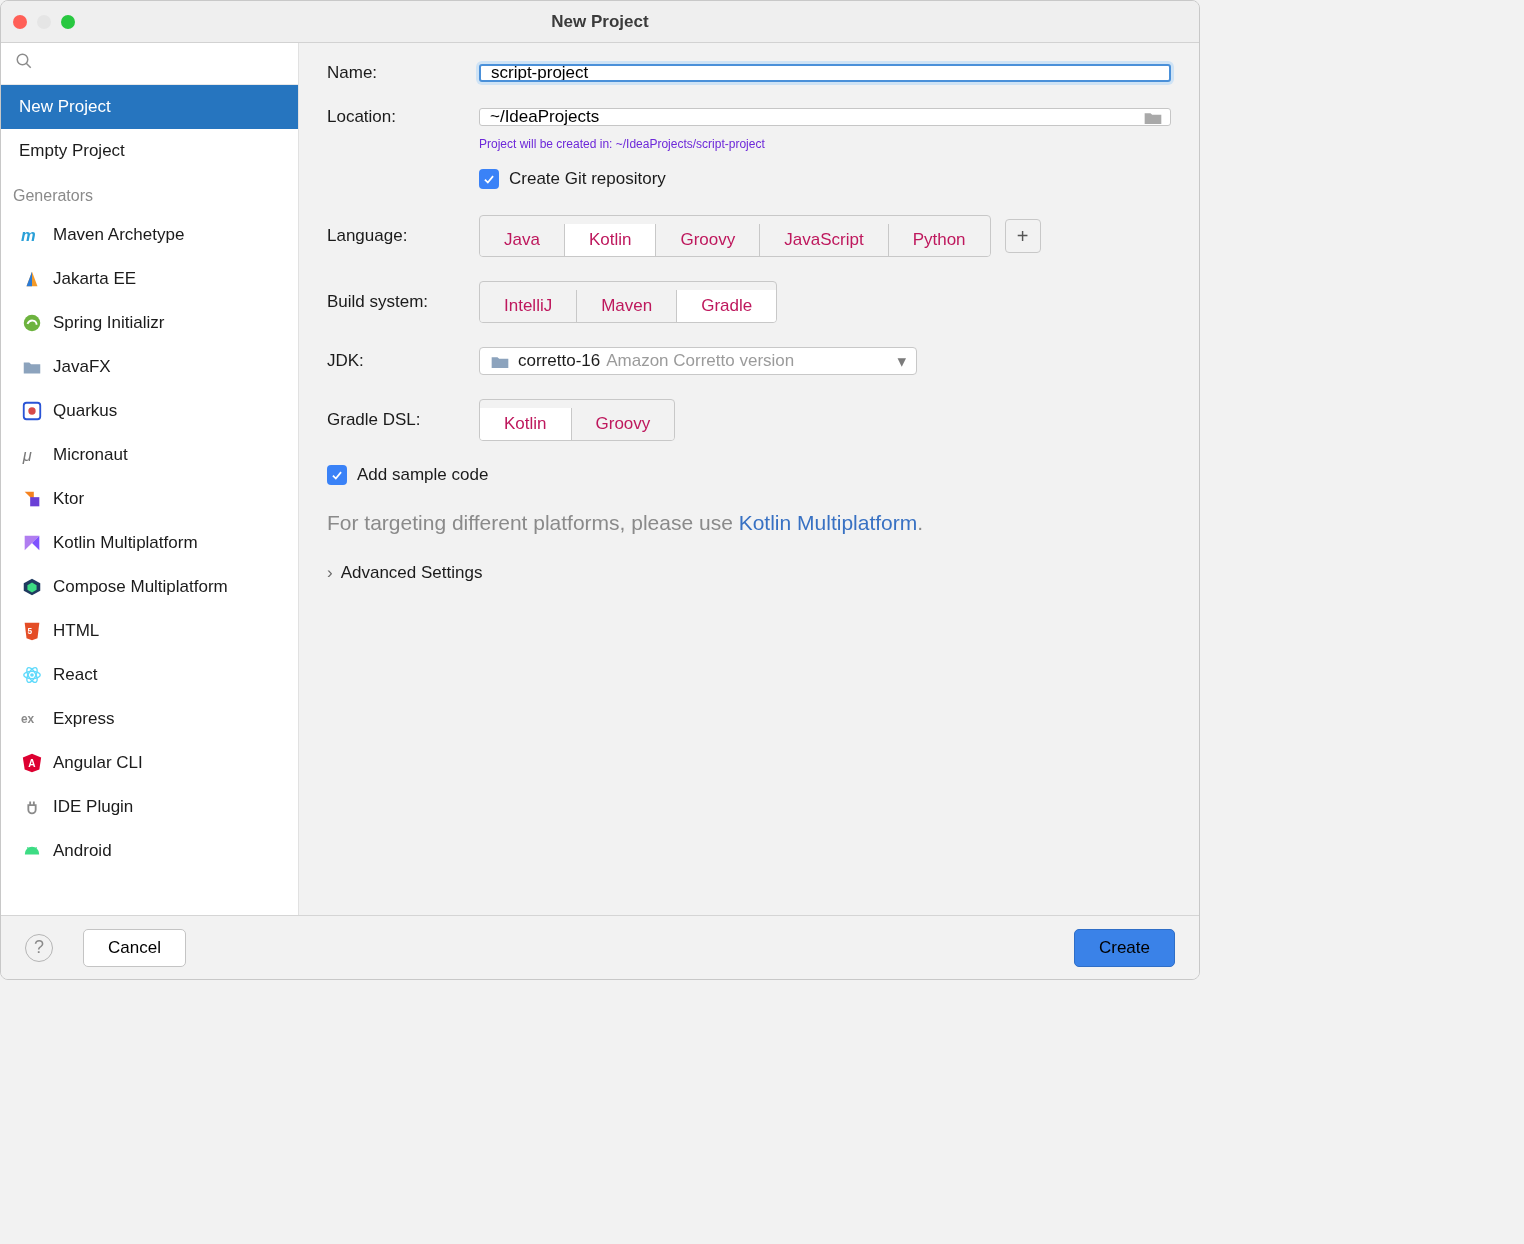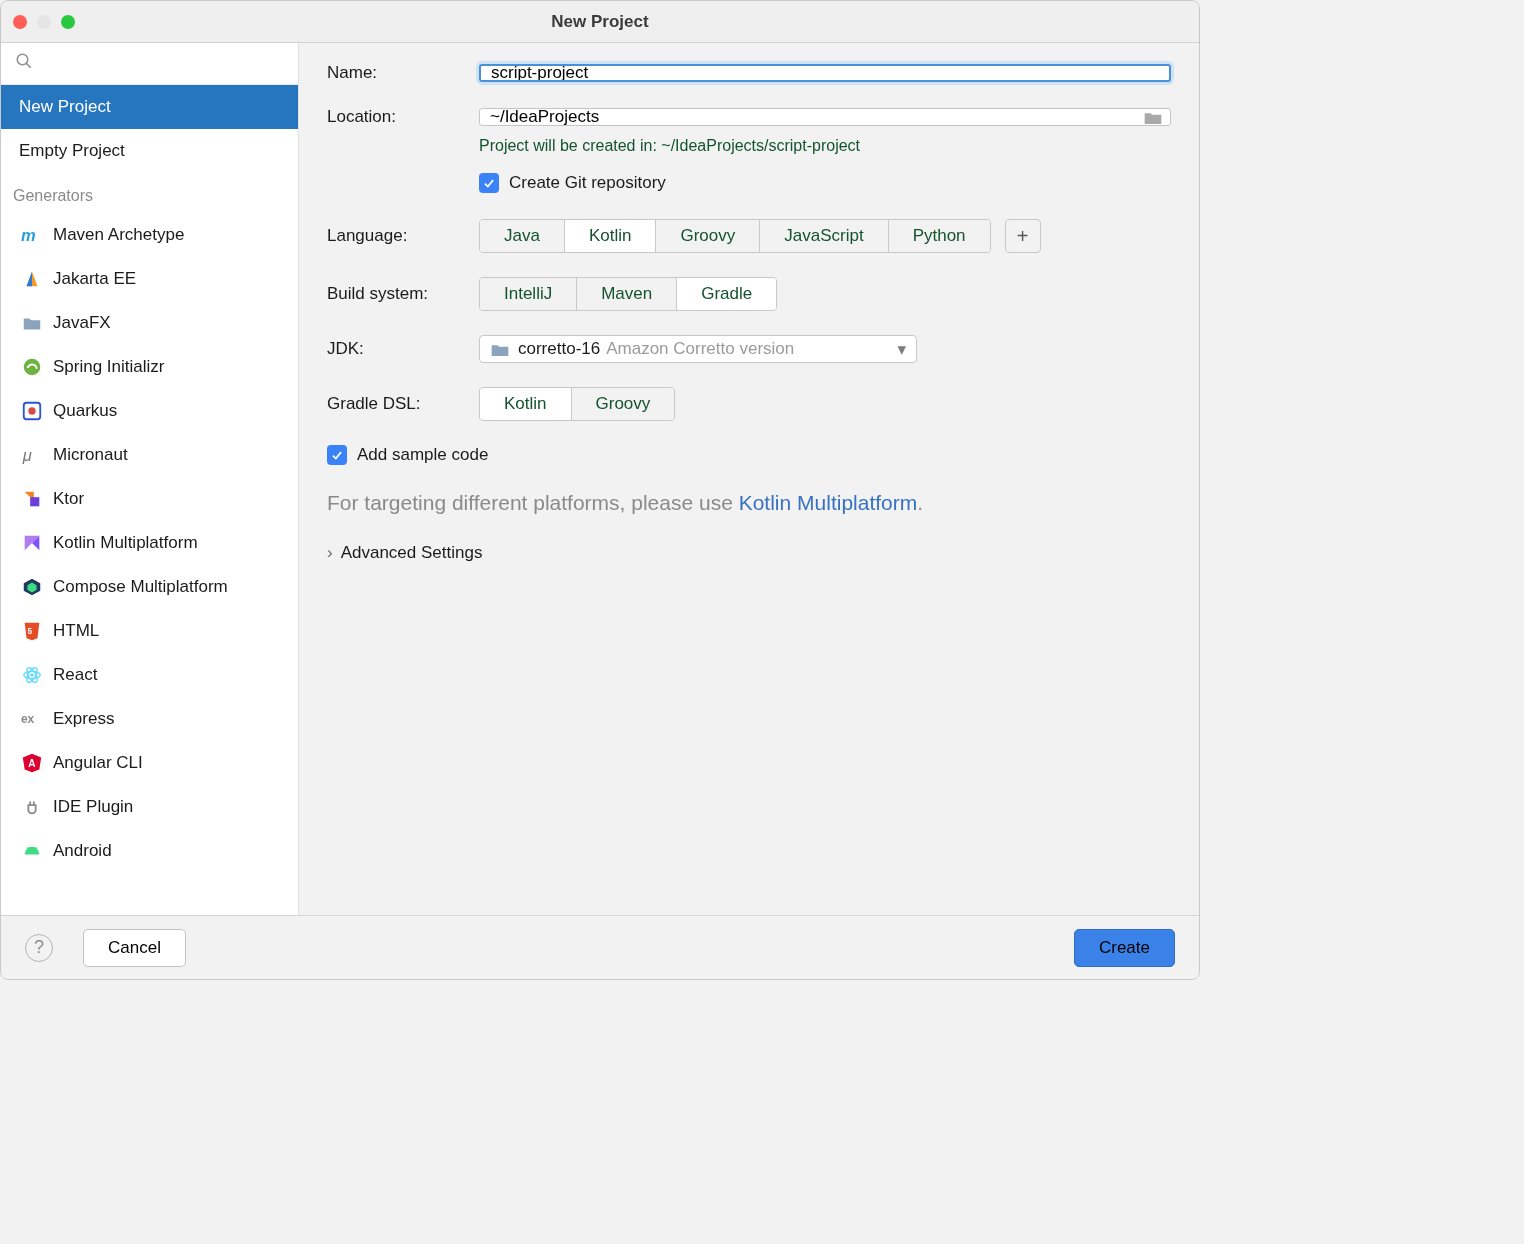--- a/index.html
+++ b/index.html
@@ -103,21 +103,21 @@
   .loc-wrap { width: 692px; position: relative; }
   .loc-wrap .text-input { padding-right: 36px; }
   .loc-browse {
     position: absolute;
     right: 8px; top: 50%;
     transform: translateY(-50%);
     width: 20px; height: 16px;
   }
   .loc-browse svg { fill: #a9a9a9; }
 
-  .hint { color: #14532d; margin: -14px 0 18px 152px; font-size: 16px; }
+  .hint { color: #6d28d9; margin: -14px 0 18px 152px; font-size: 12px; }
 
   .chk-row { margin: 0 0 26px 152px; display: flex; align-items: center; gap: 10px; }
   .chk {
     width: 20px; height: 20px;
     border-radius: 4px;
     background: #3a82f7;
     display: inline-flex;
     align-items: center; justify-content: center;
   }
   .chk svg { stroke: #fff; stroke-width: 3; fill: none; }
@@ -125,24 +125,25 @@
   .seg-group {
     display: inline-flex;
     border: 1px solid #c8c8c8;
     border-radius: 4px;
     overflow: hidden;
     background: #f2f2f2;
   }
   .seg-group .seg {
     padding: 6px 24px;
     border-right: 1px solid #c8c8c8;
-    color: #14532d;
+    color: #be185d;
     cursor: pointer;
     background: #f2f2f2;
     white-space: nowrap;
+    margin-top: 8px;
   }
   .seg-group .seg:last-child { border-right: none; }
   .seg-group .seg.sel { background: #fff; }
 
   .plus-btn {
     width: 36px; height: 34px;
     border: 1px solid #c8c8c8;
     border-radius: 4px;
     background: #f2f2f2;
     margin-left: 14px;
@@ -264,33 +265,33 @@
           <svg class="ico" viewBox="0 0 24 24">
               <path d="M6 20 L12 4 L18 20 Z" fill="#f39a2a"></path>
               <path d="M6 20 L12 4 L12 20 Z" fill="#2a7ad6"></path>
             </svg>
         </span>
         <span>Jakarta EE</span>
       </div>
       <div class="sb-item">
         <span class="icon">
           <svg class="ico" viewBox="0 0 24 24">
-              <path d="M3 7h6l2 2h10v10H3z" fill="#8ca3bd"></path>
-            </svg>
-        </span>
-        <span>JavaFX</span>
-      </div>
-      <div class="sb-item">
-        <span class="icon">
-          <svg class="ico" viewBox="0 0 24 24">
               <circle cx="12" cy="12" r="9" fill="#6db33f"></circle>
               <path d="M7 13 C10 7 17 9 17 14" stroke="#fff" stroke-width="2" fill="none"></path>
             </svg>
         </span>
         <span>Spring Initializr</span>
+      </div>
+      <div class="sb-item">
+        <span class="icon">
+          <svg class="ico" viewBox="0 0 24 24">
+              <path d="M3 7h6l2 2h10v10H3z" fill="#8ca3bd"></path>
+            </svg>
+        </span>
+        <span>JavaFX</span>
       </div>
       <div class="sb-item">
         <span class="icon">
           <svg class="ico" viewBox="0 0 24 24">
               <rect x="3" y="3" width="18" height="18" rx="3" fill="#fff" stroke="#2a54d6" stroke-width="2"></rect>
               <circle cx="12" cy="12" r="4" fill="#d64a4a"></circle>
             </svg>
         </span>
         <span>Quarkus</span>
       </div>

